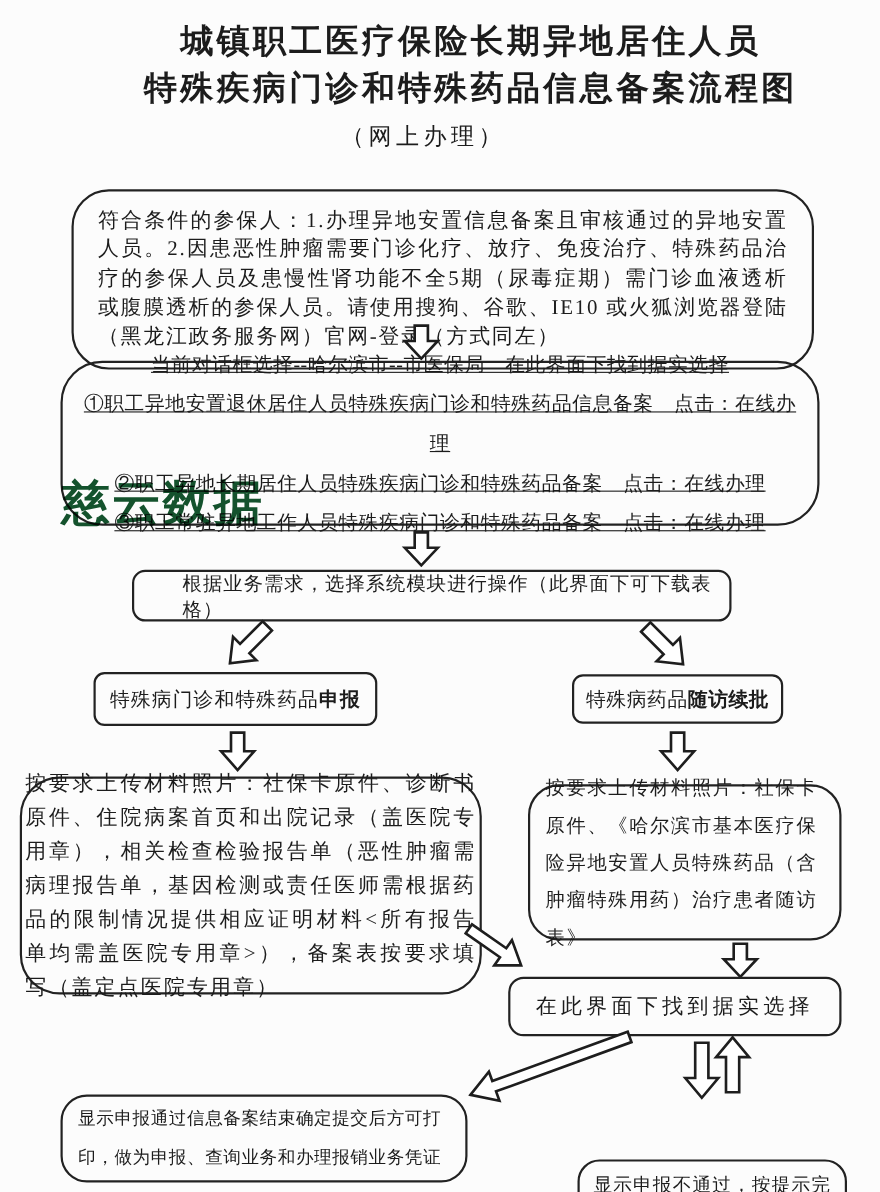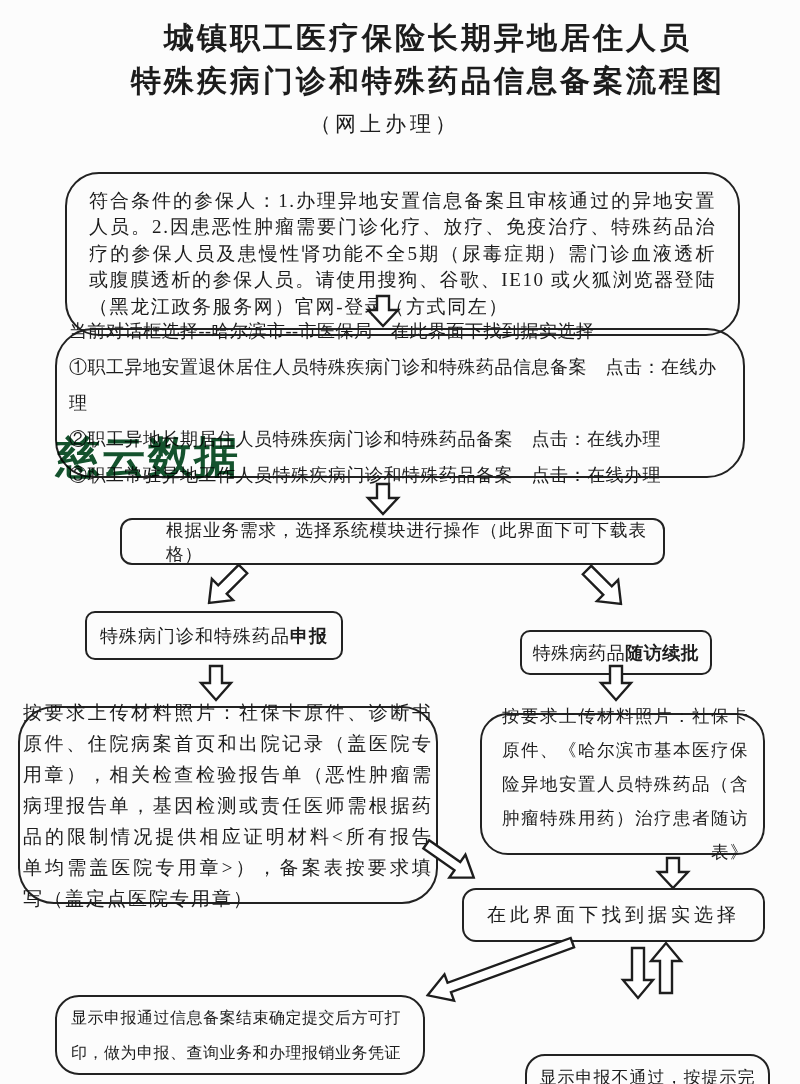--- a/index.html
+++ b/index.html
@@ -10,31 +10,31 @@
   .title{position:absolute;left:0;top:16px;width:800px;text-align:center;
     font-size:30px;font-weight:bold;letter-spacing:3px;line-height:43px;margin-left:28px;}
   .subtitle{position:absolute;left:0;top:110px;width:770px;text-align:center;
     font-size:21px;letter-spacing:4px;}
   .node{position:absolute;border:2px solid #222;box-sizing:border-box;
     display:flex;align-items:center;justify-content:center;background:transparent;}
   .node .txt{width:100%;}
   #eligibility{left:65px;top:152px;width:675px;height:164px;border-radius:34px;
     font-size:19px;letter-spacing:1.6px;line-height:26.5px;padding:6px 22px;text-align:justify;margin-top:20px;}
   #select-dialog{left:55px;top:328px;width:690px;height:150px;border-radius:38px;
-    font-size:18px;letter-spacing:0.5px;line-height:36px;padding:4px 12px;text-align:left;}
+    font-size:18px;letter-spacing:0.5px;line-height:36px;padding:4px 12px;text-align:center;text-decoration:underline;}
   #select-module{left:120px;top:518px;width:545px;height:47px;border-radius:12px;
     font-size:17.5px;letter-spacing:1px;text-align:left;padding-left:44px;}
   #declare{left:85px;top:611px;width:258px;height:49px;border-radius:10px;
     font-size:18px;letter-spacing:1px;text-align:center;}
   #renewal{left:520px;top:613px;width:192px;height:45px;border-radius:10px;
-    font-size:18px;letter-spacing:0.5px;text-align:center;margin-top:17px;}
+    font-size:18px;letter-spacing:0.5px;text-align:center;}
   #declare-materials{left:18px;top:706px;width:420px;height:198px;border-radius:36px;
     font-size:19px;letter-spacing:2px;line-height:31px;padding:10px 3px;text-align:justify;}
   #renewal-materials{left:480px;top:713px;width:285px;height:142px;border-radius:28px;
-    font-size:17.5px;letter-spacing:1.5px;line-height:34px;padding:4px 14px;text-align:right;}
+    font-size:17.5px;letter-spacing:1.5px;line-height:34px;padding:4px 14px;text-align:left;}
   #query-result{left:462px;top:888px;width:303px;height:54px;border-radius:14px;
     font-size:19px;letter-spacing:4px;text-align:center;}
   #approved{left:55px;top:995px;width:370px;height:80px;border-radius:24px;
     font-size:16px;letter-spacing:0.5px;line-height:35px;padding:0 14px;text-align:left;}
   #rejected{left:525px;top:1054px;width:245px;height:83px;border-radius:20px;
     font-size:17px;letter-spacing:1px;line-height:36px;padding:0 12px;text-align:center;}
   .b{font-weight:bold;}
   .arrow{position:absolute;}
   .arrow polygon{fill:#ffffff;stroke:#1e1e1e;stroke-width:2.4;stroke-linejoin:miter;}
   .watermark{position:absolute;left:56px;top:428px;font-size:44px;font-weight:bold;

